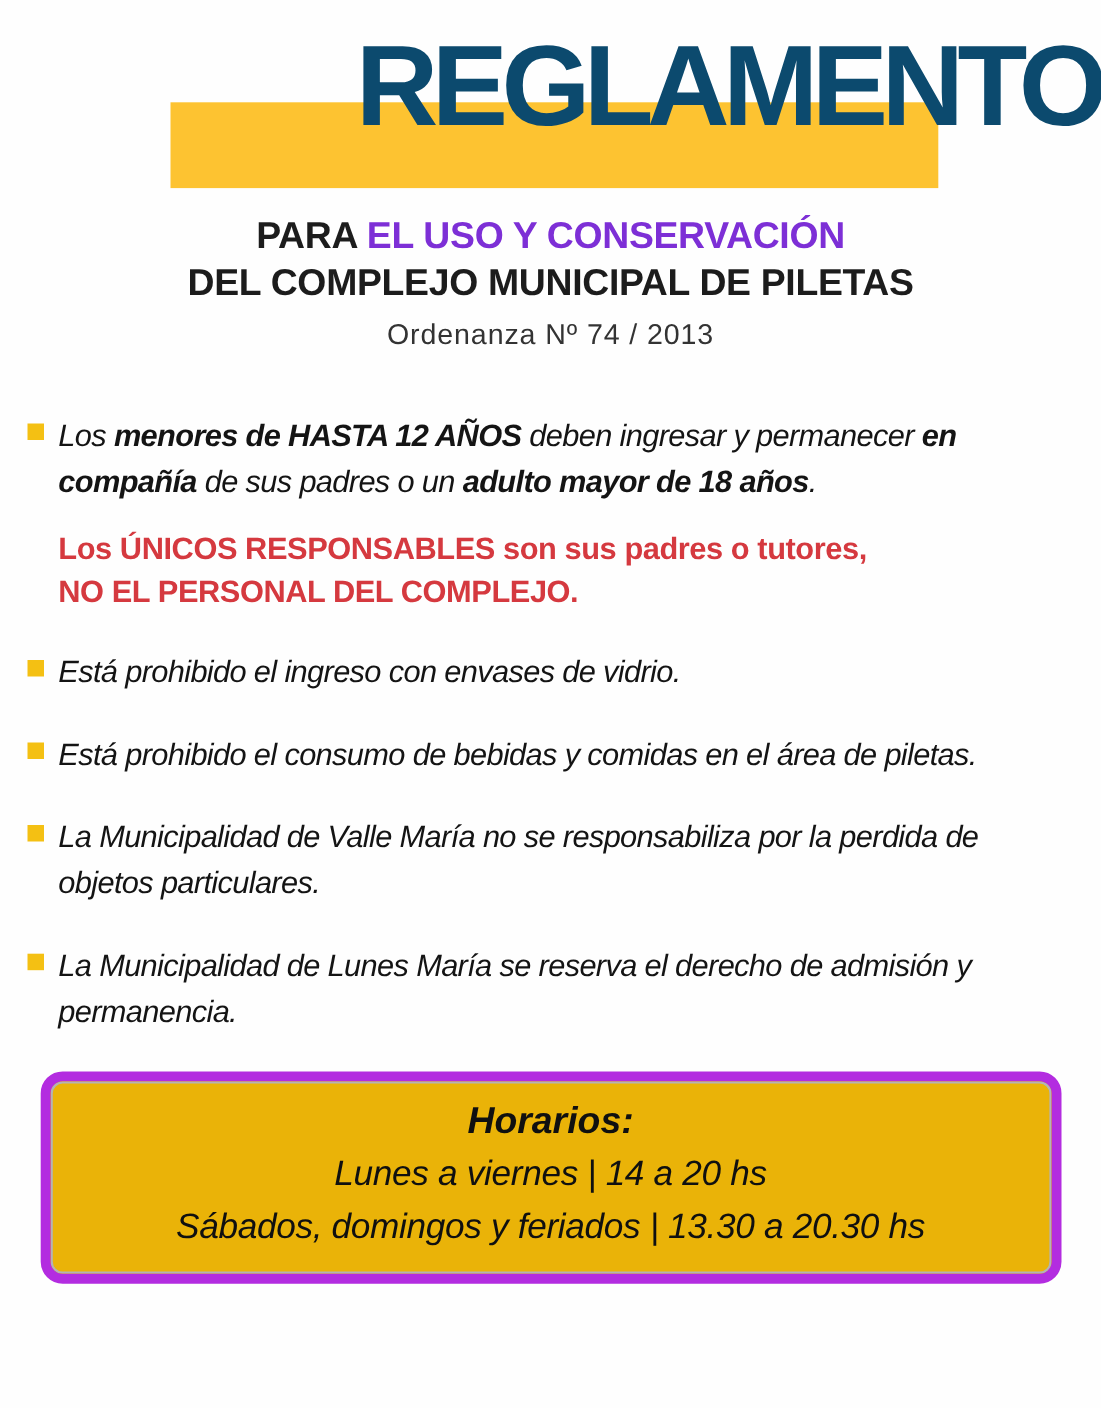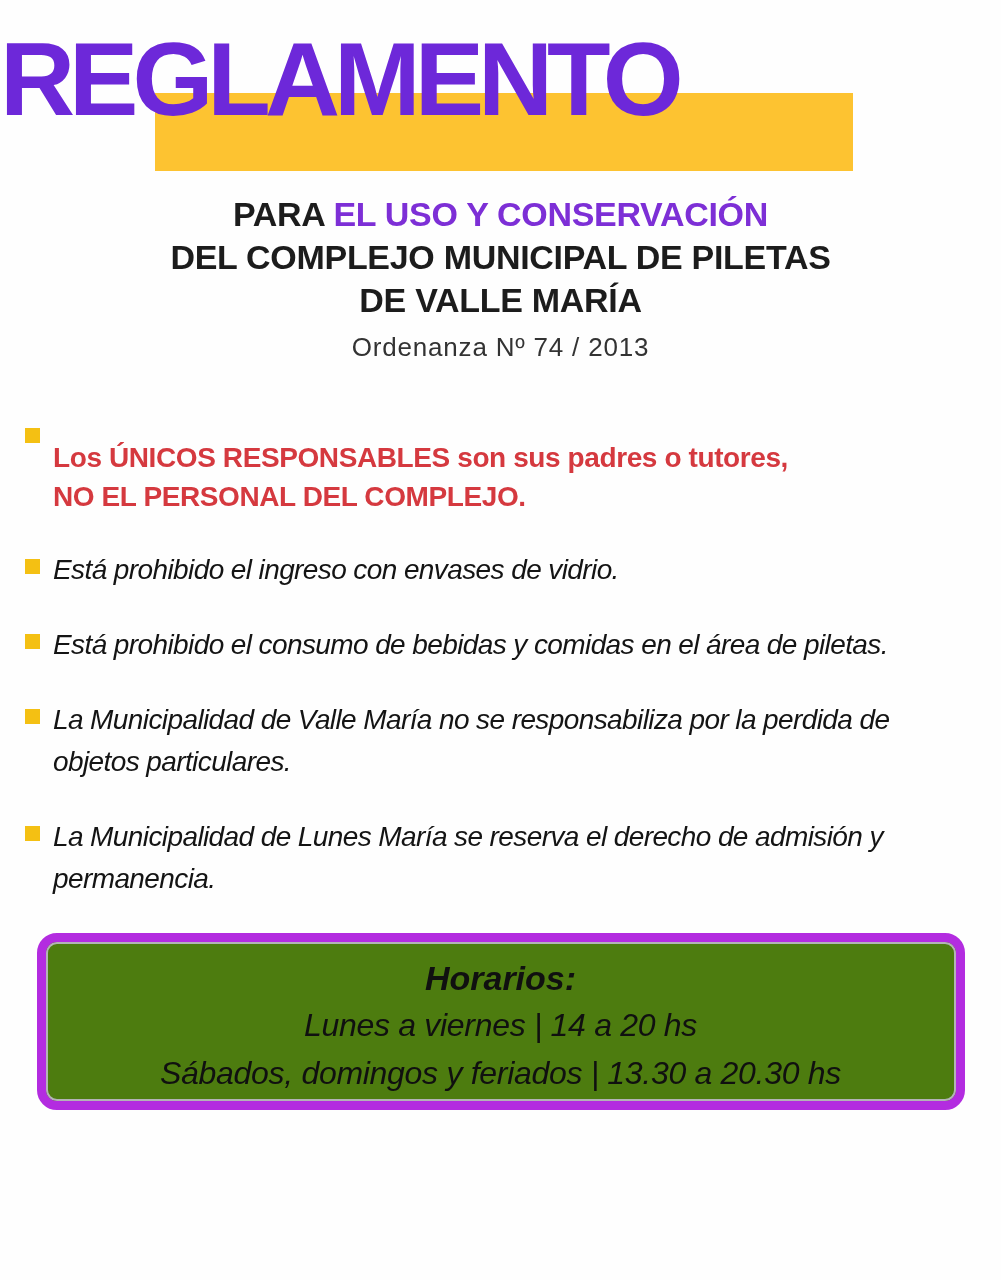--- a/index.html
+++ b/index.html
@@ -11,24 +11,24 @@
   }
   
   .title-wrap { position: relative; height: 190px; }
   .title-bar {
     position: absolute; left: 155px; top: 93px;
     width: 698px; height: 78px;
     background: #fdc331;
   }
   .title-text {
     position: absolute; left: 0; top: 24px; width: 100%;
-    text-align: left;
+    text-align: right;
     font-size: 104px; line-height: 1.06; font-weight: 700;
     letter-spacing: -6px;
-    color: #6d28d9;
+    color: #0c4a6e;
   }
   
   .subtitle {
     margin-top: 3px; text-align: center;
     font-size: 34px; font-weight: 700; line-height: 43px;
     color: #1c1c1c; letter-spacing: -0.3px;
   }
   .subtitle .hl { color: #7d2fd6; }
   .ordinance {
     margin-top: 10px; text-align: center;
@@ -50,26 +50,26 @@
   .rule-text b { font-weight: 700; }
   .warning {
     font-style: normal; font-weight: 700;
     font-size: 28px; line-height: 39px;
     color: #d5393f; letter-spacing: -0.4px;
     margin-top: 20px;
   }
   
   .schedule-box {
     width: 928px; margin: 12px auto 0;
-    background: #4d7c0f;
+    background: #eab308;
     border: 9px solid #b32ce0;
     border-radius: 20px;
     box-shadow: inset 0 0 0 2px #b3b3b6;
     text-align: center;
-    padding: 13px 12px 4px;
+    padding: 13px 12px 20px;
   }
   .schedule-title {
     font-size: 34px; font-weight: 700; font-style: italic;
     color: #101010; line-height: 46px;
   }
   .schedule-line {
     font-size: 32px; font-weight: 400; font-style: italic;
     color: #101010; line-height: 48px; letter-spacing: -0.3px;
   }
 </style>
@@ -77,30 +77,30 @@
 <body>
 
 <div class="title-wrap">
   <div class="title-bar"></div>
   <div class="title-text">REGLAMENTO</div>
 </div>
 
 <div class="subtitle">
   <div><span>PARA </span><span class="hl">EL USO Y CONSERVACIÓN</span></div>
   <div>DEL COMPLEJO MUNICIPAL DE PILETAS</div>
-  <div>DE VALLE MARÍA</div>
 </div>
 
 <div class="ordinance">Ordenanza Nº 74 / 2013</div>
 
 <div class="rules">
 
   <div class="rule">
     <span class="bullet"></span>
     <div class="rule-text">
+      <div><span>Los </span><b>menores de HASTA 12 AÑOS</b><span> deben ingresar y permanecer </span><b>en compañía</b><span> de sus padres o un </span><b>adulto mayor de 18 años</b><span>.</span></div>
       <div class="warning">
         <div>Los ÚNICOS RESPONSABLES son sus padres o tutores,</div>
         <div>NO EL PERSONAL DEL COMPLEJO.</div>
       </div>
     </div>
   </div>
 
   <div class="rule">
     <span class="bullet"></span>
     <div class="rule-text">Está prohibido el ingreso con envases de vidrio.</div>

